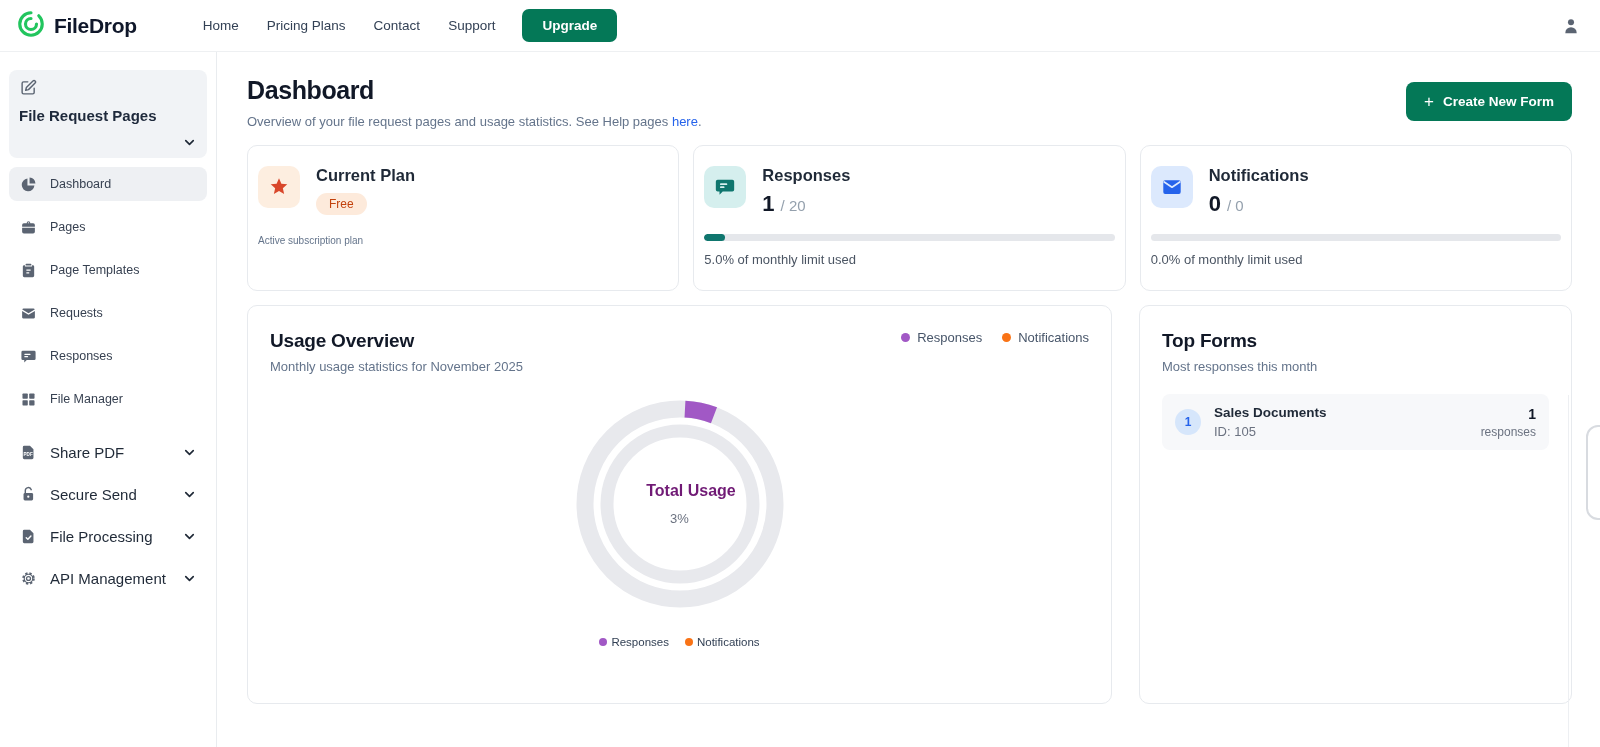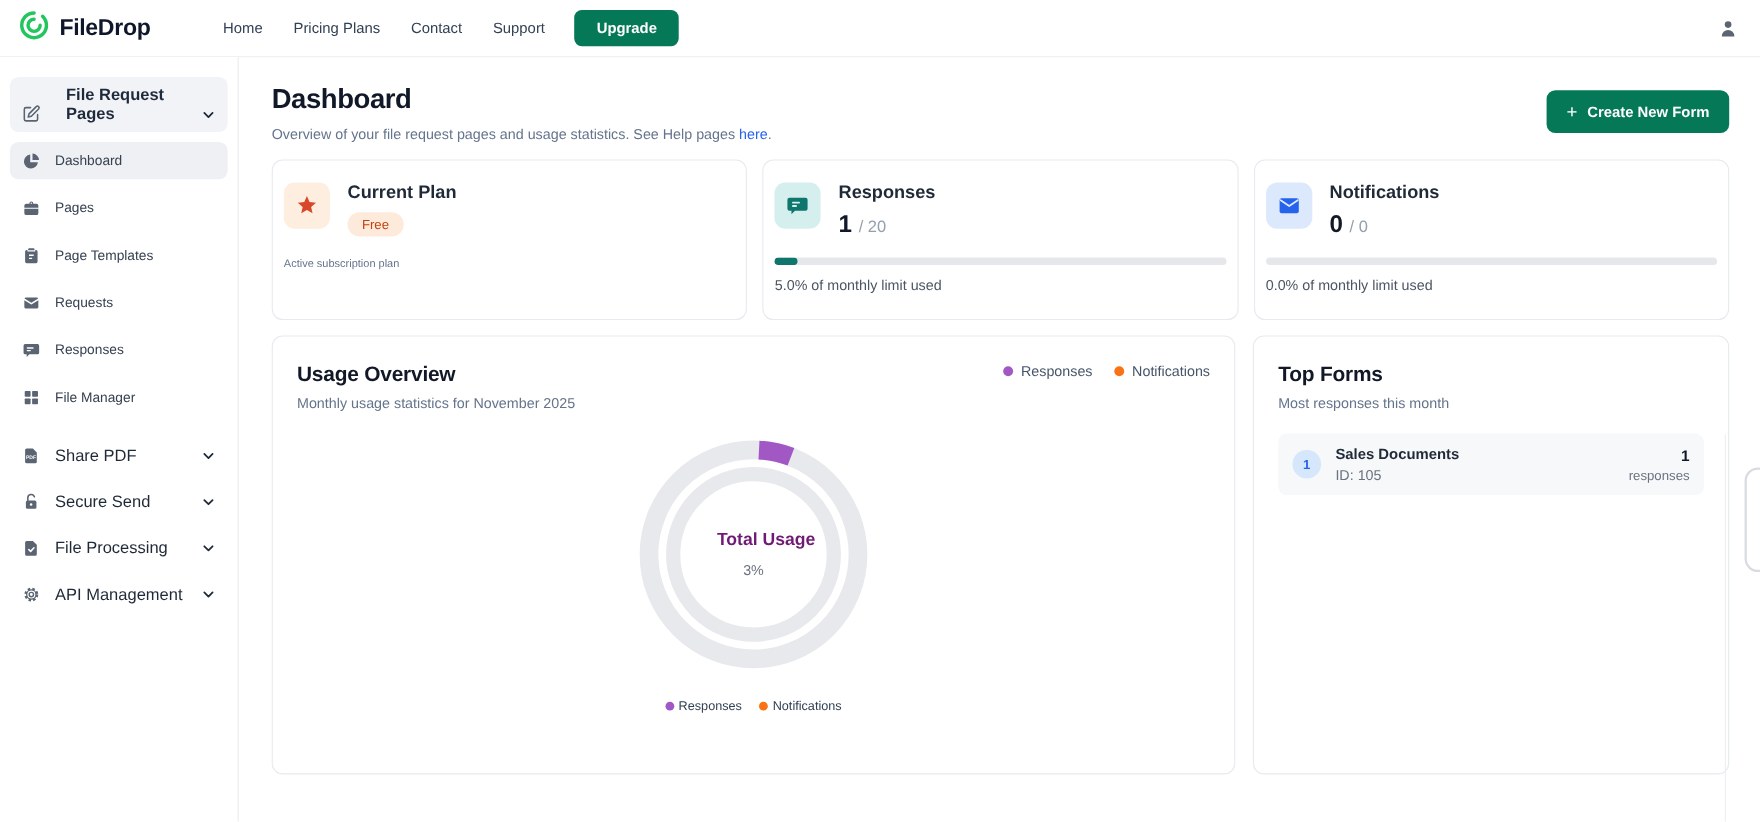--- a/index.html
+++ b/index.html
@@ -14,21 +14,21 @@
   .nav-link { font-size:13.5px; color:#334155; text-decoration:none; cursor:pointer; }
   .upgrade-btn { margin-left:27px; background:#047857; color:#fff; border:none; border-radius:7px; padding:9px 20px; font-size:13.5px; font-weight:600; font-family:inherit; cursor:pointer; }
   .topbar-spacer { flex:1; }
 
   
   .layout { display:flex; height:695px; }
   .sidebar { width:217px; flex:0 0 217px; border-right:1px solid #e9ecef; padding:18px 9px 0 9px; background:#fff; }
   .main { flex:1; padding:24px 28px 0 14px; position:relative; }
 
   
-  .side-header { display:flex; align-items:flex-end; gap:23px; background:#f1f3f6; border-radius:8px; padding:8px 10px; cursor:pointer; }
+  .side-header { display:flex; align-items:flex-start; gap:11px; background:#f1f3f6; border-radius:8px; padding:8px 10px; cursor:pointer;flex-direction:column; }
   .side-header .side-label { font-size:15px; font-weight:600; color:#1e293b; }
   .chev { margin-left:auto; display:flex; align-items:center; }
   .side-item { display:flex; align-items:center; gap:13px; padding:8px 10px; margin-top:9px; border-radius:8px; font-size:12.5px; color:#374151; cursor:pointer; }
   .side-item.active { background:#eef0f3; }
   .side-ico { width:18px; height:18px; display:flex; align-items:center; justify-content:center; flex:0 0 18px; }
   .side-groups { margin-top:18px; }
   .side-group { display:flex; align-items:center; gap:13px; padding:9px 10px; margin-top:6px; border-radius:8px; font-size:15px; color:#1f2937; cursor:pointer; }
 
   
   .page-head { display:flex; justify-content:space-between; align-items:flex-start; padding-left:16px; }
@@ -51,21 +51,21 @@
   .badge { display:inline-block; margin-top:8px; background:#fdeadb; color:#c2410c; font-size:12px; font-weight:500; padding:4px 13px; border-radius:999px; }
   .stat-desc { margin-top:20px; font-size:10px; color:#64748b; }
   .stat-value-row { margin-top:6px; display:flex; align-items:baseline; gap:6px; }
   .stat-value { font-size:22px; font-weight:800; color:#111827; }
   .stat-limit { font-size:15px; color:#94a0ad; }
   .progress { margin-top:17px; height:7px; border-radius:4px; background:#e5e7eb; overflow:hidden; }
   .progress-fill { height:100%; border-radius:4px; background:#0f766e; width:0; }
   .pct-label { margin-top:11px; font-size:13px; color:#4b5563; }
 
   
-  .bottom-row { display:grid; grid-template-columns:1fr 433px; gap:16px; margin:14px 0 0 16px; }
+  .bottom-row { display:grid; grid-template-columns:1fr 433px; gap:27px; margin:14px 0 0 16px; }
   .usage-card { height:399px; padding:24px 22px; }
   .usage-head { display:flex; justify-content:space-between; align-items:flex-start; }
   .card-title { font-size:19px; font-weight:700; color:#111827; letter-spacing:-0.2px; }
   .card-sub { font-size:13px; color:#64748b; margin-top:7px; }
   .legend { display:flex; gap:20px; align-items:center; }
   .legend-item { display:flex; align-items:center; gap:7px; font-size:13px; color:#475569; }
   .legend-dot { width:9px; height:9px; border-radius:50%; }
   .donut-wrap { display:flex; flex-direction:column; align-items:center; margin-top:24px; }
   .donut-box { position:relative; width:212px; height:212px; }
   .donut-center { position:absolute; inset:0; display:flex; flex-direction:column; align-items:center; justify-content:center; text-align:center; }

